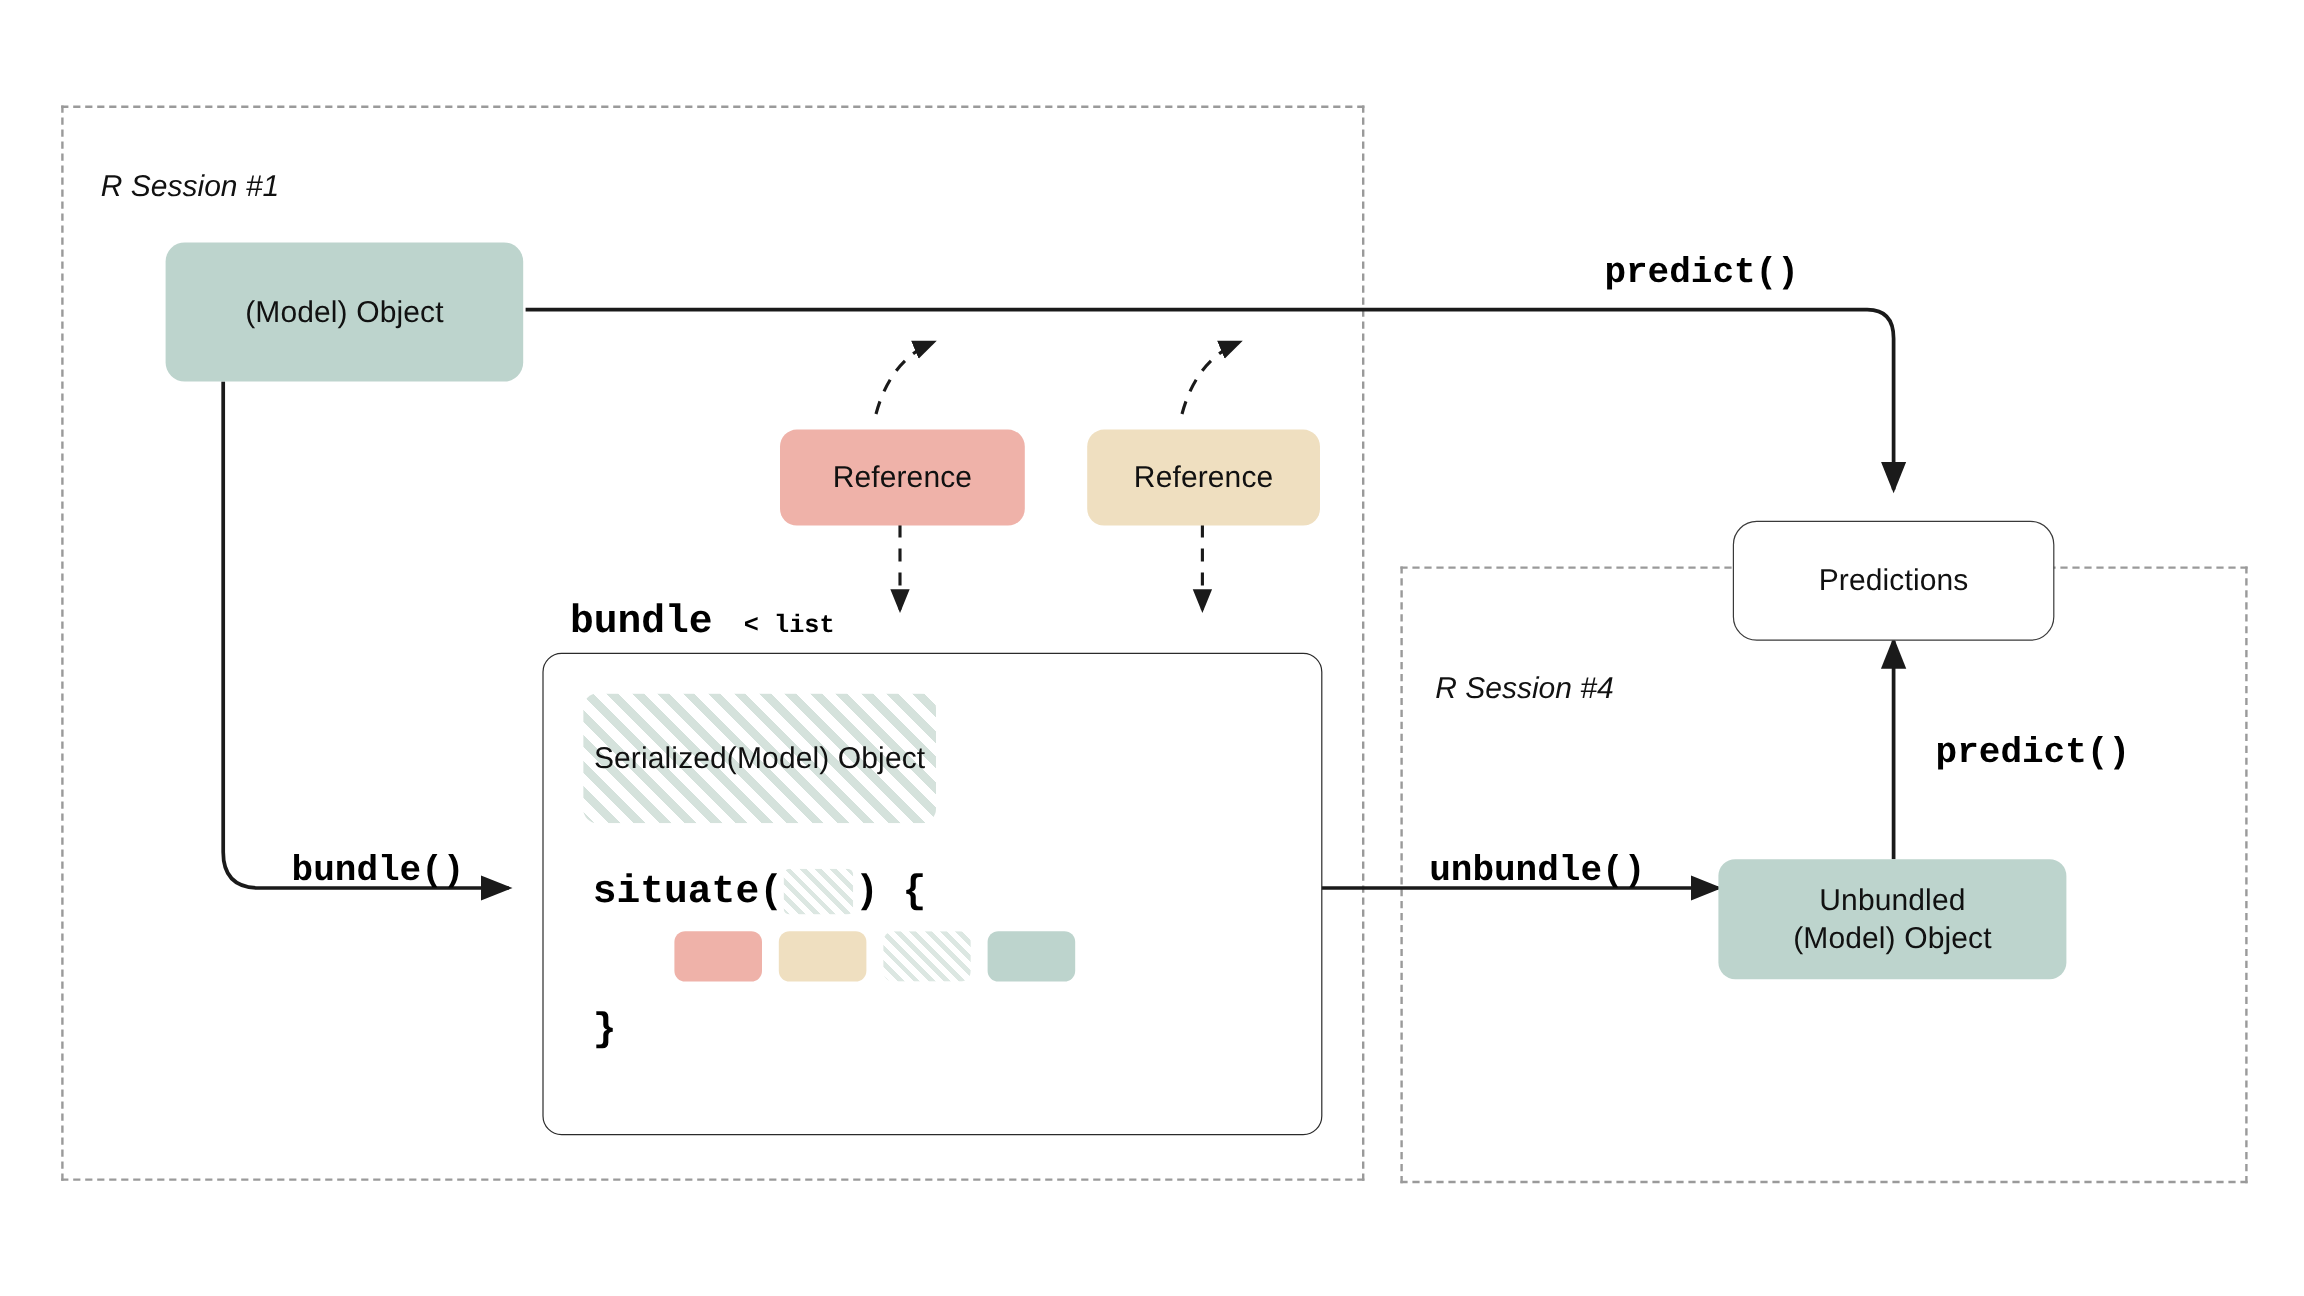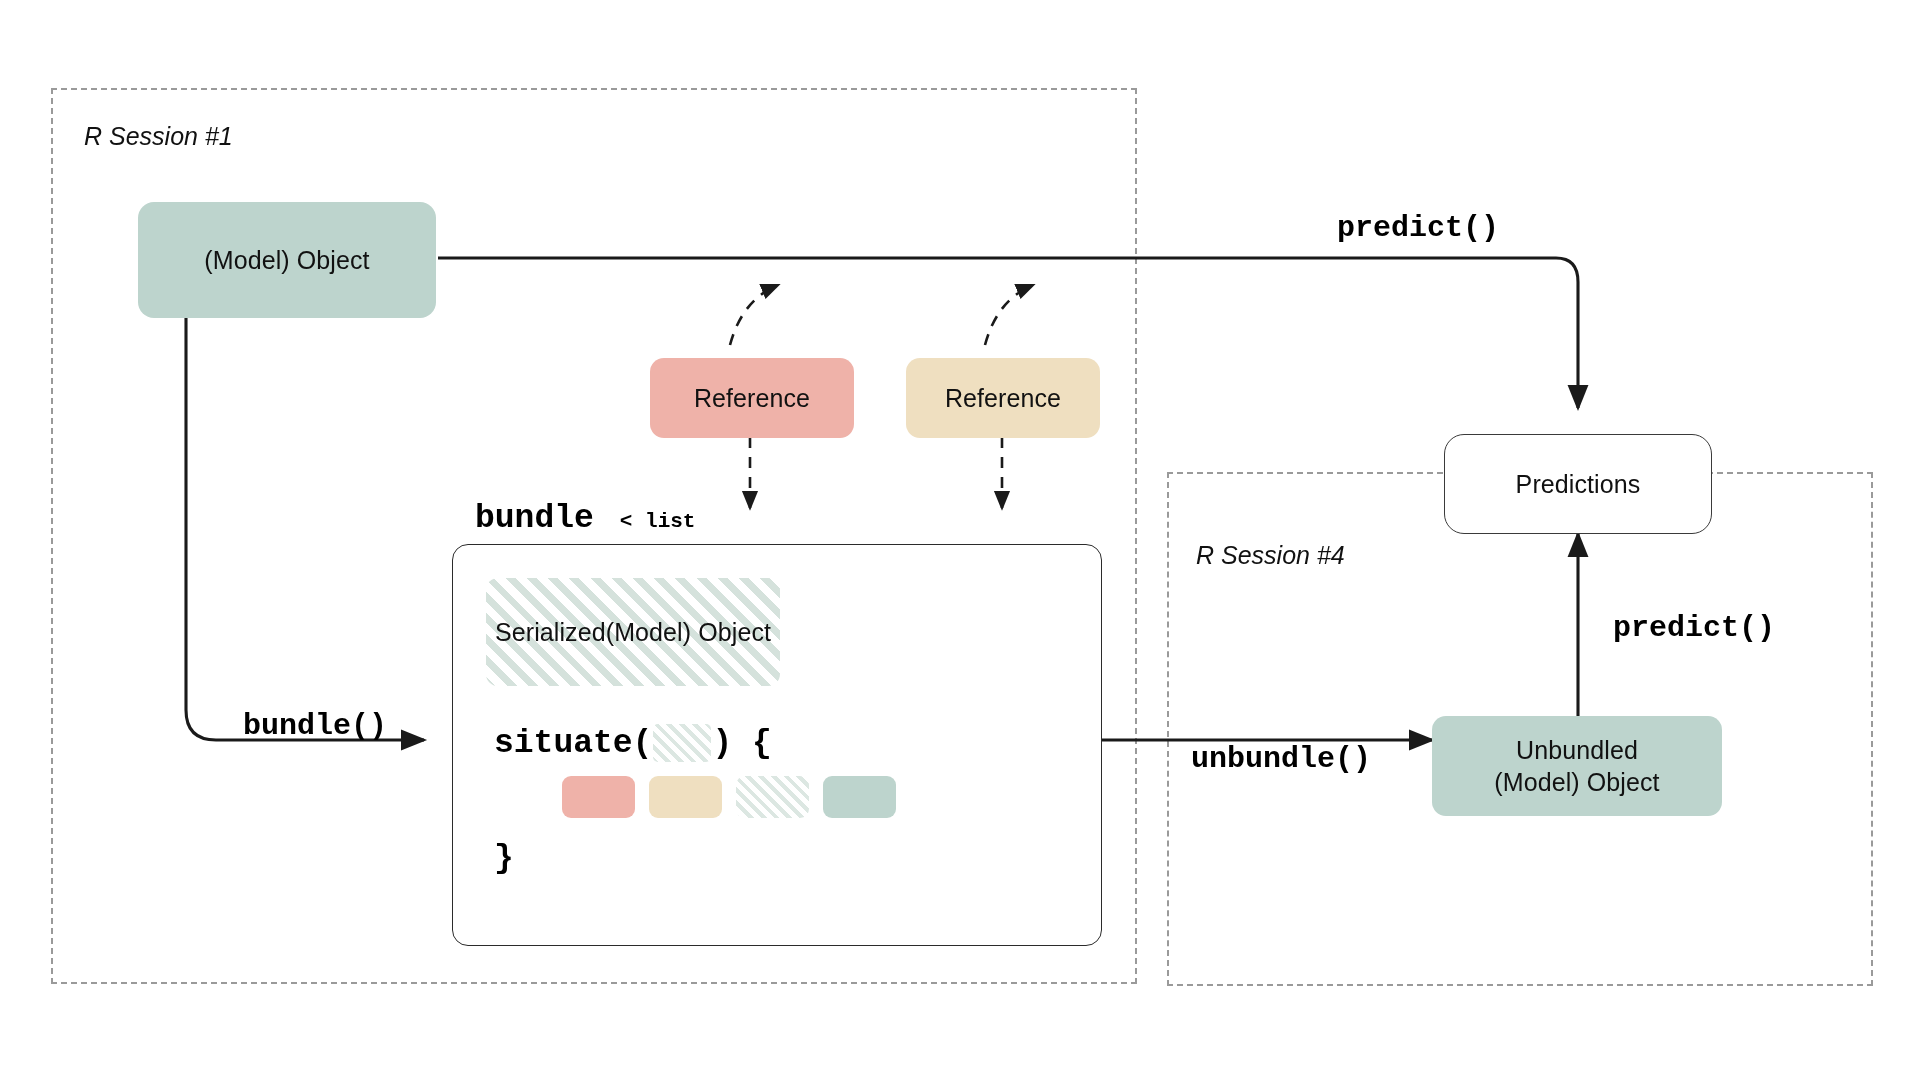--- a/index.html
+++ b/index.html
@@ -4,21 +4,21 @@
 <style>
   html,body{margin:0;padding:0;background:#ffffff;}
   body{width:1920px;height:1080px;position:relative;overflow:hidden;
        font-family:"Liberation Sans", sans-serif;}
   #stage{position:absolute;left:0;top:0;width:1920px;height:1080px;}
   svg.layer{position:absolute;left:0;top:0;width:1920px;height:1080px;overflow:visible;}
   .node{position:absolute;display:flex;align-items:center;justify-content:center;
         text-align:center;box-sizing:border-box;}
   .node .lbl{font-size:25px;color:#111;line-height:1.28;letter-spacing:.1px;}
   .rbox{position:absolute;box-sizing:border-box;border:2px dashed #9a9a9a;background:transparent;}
-  .rbox-title{position:absolute;font-style:italic;font-size:25px;color:#111;white-space:nowrap;}
+  .rbox-title{position:absolute;font-style:italic;font-size:25px;color:#111;white-space:nowrap;margin-top:19px;}
   .mono{font-family:"Liberation Mono", monospace;font-weight:bold;color:#000000;}
   .codelbl{position:absolute;white-space:nowrap;}
   .chip{position:absolute;border-radius:9px;}
   .teal{background:#bdd4cd;}
   .pink{background:#efb2a9;}
   .sand{background:#efdfc0;}
   .hatch{
     background-color:#ffffff;
     background-image:repeating-linear-gradient(45deg,
         #d5e2dc 0px, #d5e2dc 7px,
@@ -82,21 +82,21 @@
     </g>
     <g>
       <path d="M1002,437 L1002,508" fill="none" stroke="#1a1a1a" stroke-width="2.6" stroke-dasharray="11 9" marker-end="url(#ahs)"></path>
     </g>
   </svg>
 
   <div class="codelbl mono" style="left:1337px;top:211px;font-size:30px;">predict()</div>
 
   <div class="codelbl mono" style="left:243px;top:709px;font-size:30px;">bundle()</div>
 
-  <div class="codelbl mono" style="left:1191px;top:709px;font-size:30px;margin-top:33px;">unbundle()</div>
+  <div class="codelbl mono" style="left:1191px;top:709px;font-size:30px;">unbundle()</div>
 
   <div class="codelbl mono" style="left:1613px;top:611px;font-size:30px;">predict()</div>
 
   <div class="node teal" style="left:138px;top:202px;width:298px;height:116px;border-radius:16px;">
     <span class="lbl">(Model) Object</span>
   </div>
 
   <div class="node pink" style="left:650px;top:358px;width:204px;height:80px;border-radius:14px;">
     <span class="lbl">Reference</span>
   </div>

